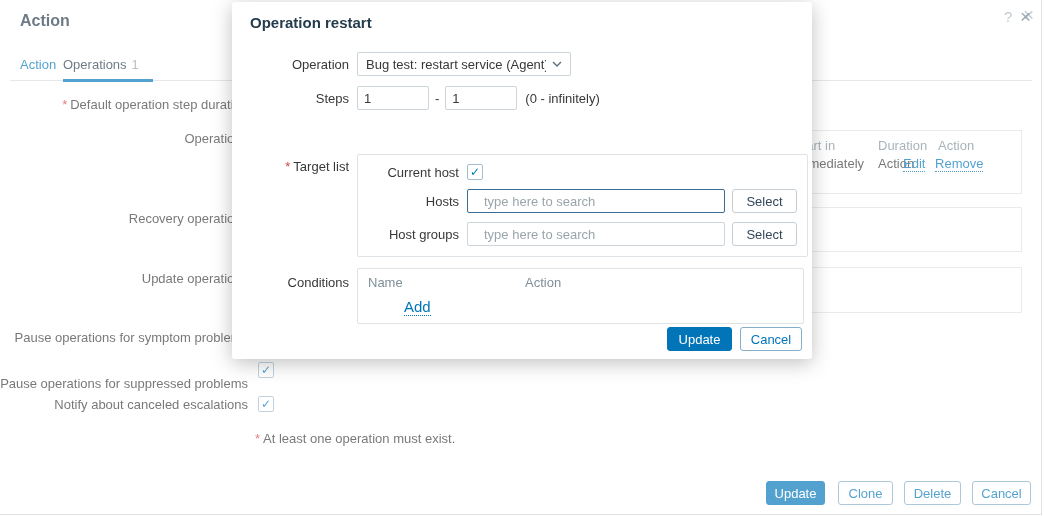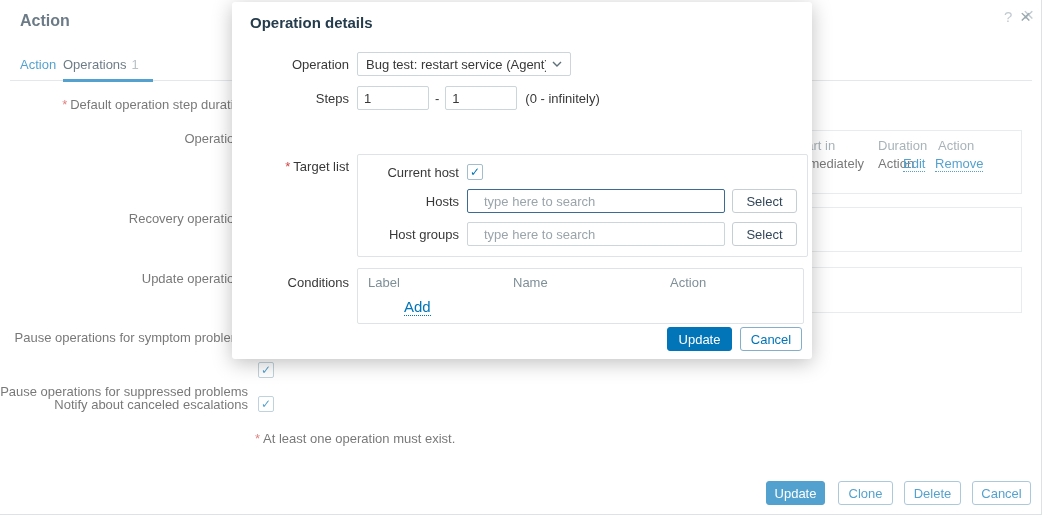--- a/index.html
+++ b/index.html
@@ -132,42 +132,42 @@
   </div>
 
   <div class="abs bg-label" style="top:211px;">Recovery operations</div>
   <div class="abs bg-box" style="top:207px; height:45px;"></div>
 
   <div class="abs bg-label" style="top:271px;">Update operations</div>
   <div class="abs bg-box" style="top:267px; height:46px;"></div>
 
   <div class="abs bg-label" style="top:330px;">Pause operations for symptom problems</div>
 
-  <div class="abs bg-label" style="top:384px;text-align:right;">Pause operations for suppressed problems</div>
+  <div class="abs bg-label" style="top:376px;text-align:right;">Pause operations for suppressed problems</div>
   <span class="abs checkbox" style="left:258px; top:362px;">✓</span>
 
   <div class="abs bg-label" style="top:397px;">Notify about canceled escalations</div>
   <span class="abs checkbox" style="left:258px; top:396px;">✓</span>
 
   <div class="abs note">
     <span class="req">*</span><span>At least one operation must exist.</span>
   </div>
 
   <div class="abs btn btn-primary" style="left:766px; top:481px; width:59px;">Update</div>
   <div class="abs btn btn-outline" style="left:838px; top:481px; width:55px;">Clone</div>
   <div class="abs btn btn-outline" style="left:904px; top:481px; width:57px;">Delete</div>
   <div class="abs btn btn-outline" style="left:972px; top:481px; width:59px;">Cancel</div>
 
   <div class="abs pg-right-border"></div>
   <div class="abs pg-bottom-border"></div>
 
   <div class="overlay"></div>
 
   <div class="modal">
-    <div class="modal-title">Operation details</div>
+    <div class="modal-title">Operation restart</div>
     <div class="modal-close">×</div>
 
     <div class="m-row" style="top:50px;">
       <div class="m-label">Operation</div>
       <div class="selectbox">
         <span class="sel-text">Bug test: restart service (Agent)</span>
         <svg class="chev" width="10" height="6" viewBox="0 0 10 6">
             <polyline points="1,1 5,5 9,1" fill="none" stroke="#5c6f7a" stroke-width="1.4"></polyline>
           </svg>
       </div>
@@ -201,21 +201,20 @@
           <input class="inp search-inp" placeholder="type here to search" style="">
           <div class="btn btn-gray select-btn">Select</div>
         </div>
       </div>
     </div>
 
     <div class="m-row" style="top:266px; align-items:flex-start;">
       <div class="m-label m-label-top" style="margin-top:7px;">Conditions</div>
       <div class="cond-box">
         <div class="cond-head">
-          <span class="ch-label">Label</span>
           <span class="ch-name">Name</span>
           <span>Action</span>
         </div>
         <span class="link dotted cond-add">Add</span>
       </div>
     </div>
 
     <div class="m-footer">
       <div class="btn btn-primary" style="width:65px;">Update</div>
       <div class="btn btn-outline" style="width:62px;">Cancel</div>

